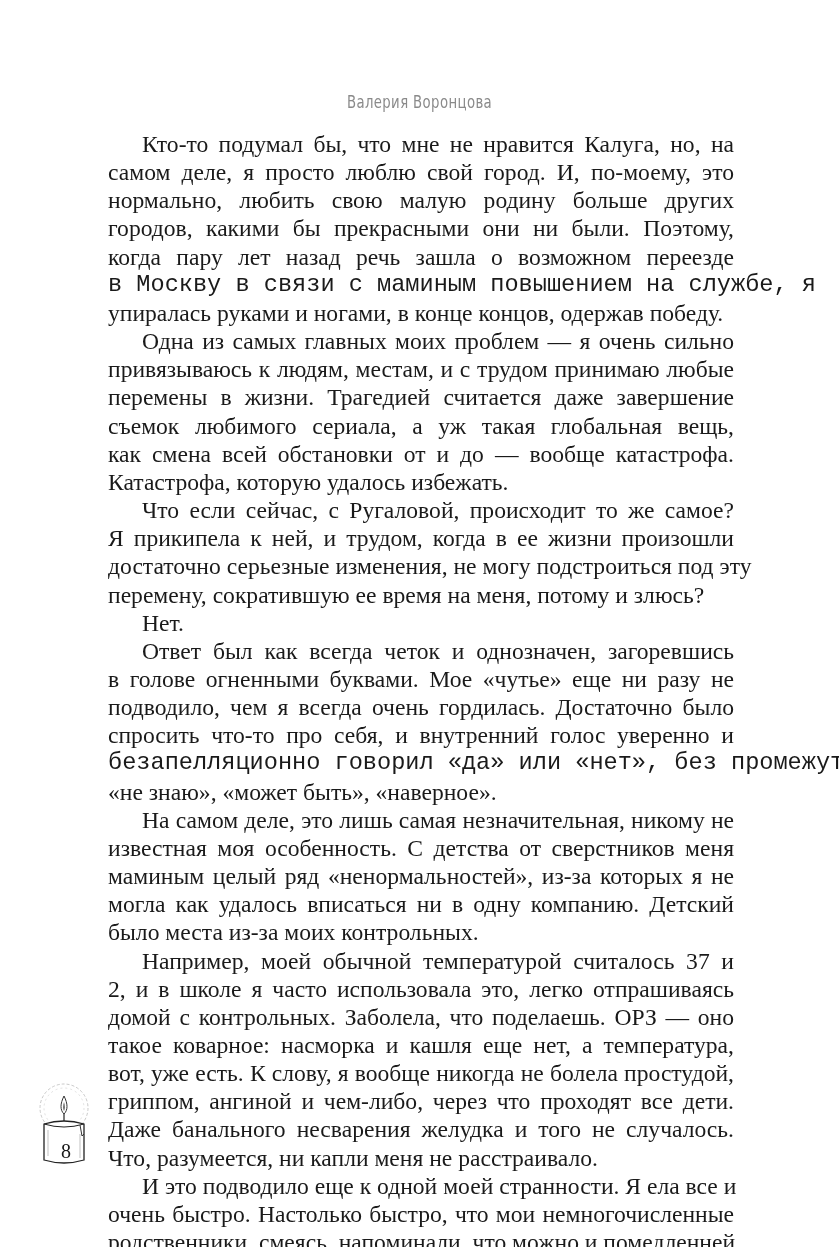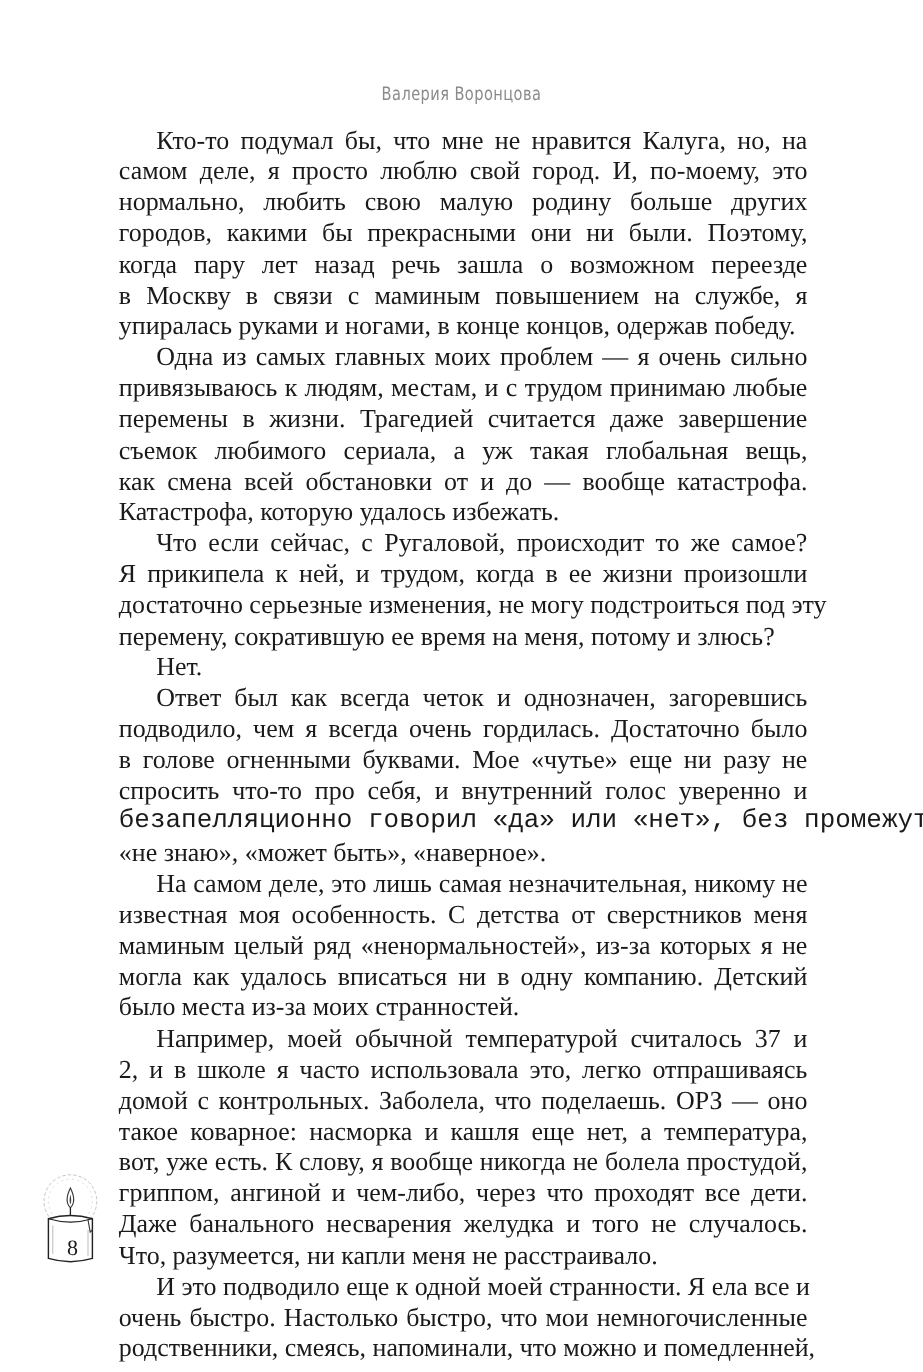--- a/index.html
+++ b/index.html
@@ -1,17 +1,17 @@
 <!DOCTYPE html>
 <html><head>
 <meta charset="utf-8">
 <style>
   html, body { margin: 0; padding: 0; background: #ffffff; }
   body { width: 839px; height: 1247px; position: relative; overflow: hidden; }
-  .page { position: absolute; left: 0; top: 0; width: 839px; height: 1082px; background: #fff; }
+  .page { position: absolute; left: 0; top: 16px; width: 839px; height: 1082px; background: #fff; }
   .running-head {
     position: absolute; top: 76px; left: 0; width: 839px; text-align: center;
     font-family: "DejaVu Sans", sans-serif; font-size: 17px; color: #8a8a8a;
     letter-spacing: 0.5px; transform: scaleX(0.78); transform-origin: center;
   }
   .body-text {
     position: absolute; left: 108px; top: 114px; width: 626px;
     font-family: "Liberation Serif", serif; font-size: 23.6px; line-height: 28.15px;
     color: #1a1a1a; text-align: justify;
   }
@@ -32,21 +32,21 @@
 <div class="page">
   <div class="running-head">Валерия Воронцова</div>
 
   <div class="body-text" id="body-text">
       <div class="para">
         <span class="line" style="text-indent: 34px;">Кто-то подумал бы, что мне не нравится Калуга, но, на</span>
         <span class="line" style="text-indent: 0px;">самом деле, я просто люблю свой город. И, по-моему, это</span>
         <span class="line" style="text-indent: 0px;">нормально, любить свою малую родину больше других</span>
         <span class="line" style="text-indent: 0px;">городов, какими бы прекрасными они ни были. Поэтому,</span>
         <span class="line" style="text-indent: 0px;">когда пару лет назад речь зашла о возможном переезде</span>
-        <span class="line" style="text-indent: 0px;">в Москву в связи с маминым повышением на службе, я</span>
+        <span class="line" style="text-indent: 0px; font-family: Liberation Mono, monospace;">в Москву в связи с маминым повышением на службе, я</span>
         <span class="line last" style="text-indent: 0px;">упиралась руками и ногами, в конце концов, одержав победу.</span>
       </div>
       <div class="para">
         <span class="line" style="text-indent: 34px;">Одна из самых главных моих проблем — я очень сильно</span>
         <span class="line" style="text-indent: 0px;">привязываюсь к людям, местам, и с трудом принимаю любые</span>
         <span class="line" style="text-indent: 0px;">перемены в жизни. Трагедией считается даже завершение</span>
         <span class="line" style="text-indent: 0px;">съемок любимого сериала, а уж такая глобальная вещь,</span>
         <span class="line" style="text-indent: 0px;">как смена всей обстановки от и до — вообще катастрофа.</span>
         <span class="line last" style="text-indent: 0px;">Катастрофа, которую удалось избежать.</span>
       </div>
@@ -54,32 +54,32 @@
         <span class="line" style="text-indent: 34px;">Что если сейчас, с Ругаловой, происходит то же самое?</span>
         <span class="line" style="text-indent: 0px;">Я прикипела к ней, и трудом, когда в ее жизни произошли</span>
         <span class="line" style="text-indent: 0px;">достаточно серьезные изменения, не могу подстроиться под эту</span>
         <span class="line last" style="text-indent: 0px;">перемену, сократившую ее время на меня, потому и злюсь?</span>
       </div>
       <div class="para">
         <span class="line last" style="text-indent: 34px;">Нет.</span>
       </div>
       <div class="para">
         <span class="line" style="text-indent: 34px;">Ответ был как всегда четок и однозначен, загоревшись</span>
+        <span class="line" style="text-indent: 0px;">в голове огненными буквами. Мое «чутье» еще ни разу не</span>
         <span class="line" style="text-indent: 0px;">подводило, чем я всегда очень гордилась. Достаточно было</span>
-        <span class="line" style="text-indent: 0px;">в голове огненными буквами. Мое «чутье» еще ни разу не</span>
         <span class="line" style="text-indent: 0px;">спросить что-то про себя, и внутренний голос уверенно и</span>
         <span class="line" style="text-indent: 0px; font-family: Liberation Mono, monospace;">безапелляционно говорил «да» или «нет», без промежуточных</span>
         <span class="line last" style="text-indent: 0px;">«не знаю», «может быть», «наверное».</span>
       </div>
       <div class="para">
         <span class="line" style="text-indent: 34px;">На самом деле, это лишь самая незначительная, никому не</span>
         <span class="line" style="text-indent: 0px;">известная моя особенность. С детства от сверстников меня</span>
         <span class="line" style="text-indent: 0px;">маминым целый ряд «ненормальностей», из-за которых я не</span>
         <span class="line" style="text-indent: 0px;">могла как удалось вписаться ни в одну компанию. Детский</span>
-        <span class="line last" style="text-indent: 0px;">было места из-за моих странностей.</span>
+        <span class="line last" style="text-indent: 0px;">было места из-за моих контрольных.</span>
       </div>
       <div class="para">
         <span class="line" style="text-indent: 34px;">Например, моей обычной температурой считалось 37 и</span>
         <span class="line" style="text-indent: 0px;">2, и в школе я часто использовала это, легко отпрашиваясь</span>
         <span class="line" style="text-indent: 0px;">домой с контрольных. Заболела, что поделаешь. ОРЗ — оно</span>
         <span class="line" style="text-indent: 0px;">такое коварное: насморка и кашля еще нет, а температура,</span>
         <span class="line" style="text-indent: 0px;">вот, уже есть. К слову, я вообще никогда не болела простудой,</span>
         <span class="line" style="text-indent: 0px;">гриппом, ангиной и чем-либо, через что проходят все дети.</span>
         <span class="line" style="text-indent: 0px;">Даже банального несварения желудка и того не случалось.</span>
         <span class="line last" style="text-indent: 0px;">Что, разумеется, ни капли меня не расстраивало.</span>

